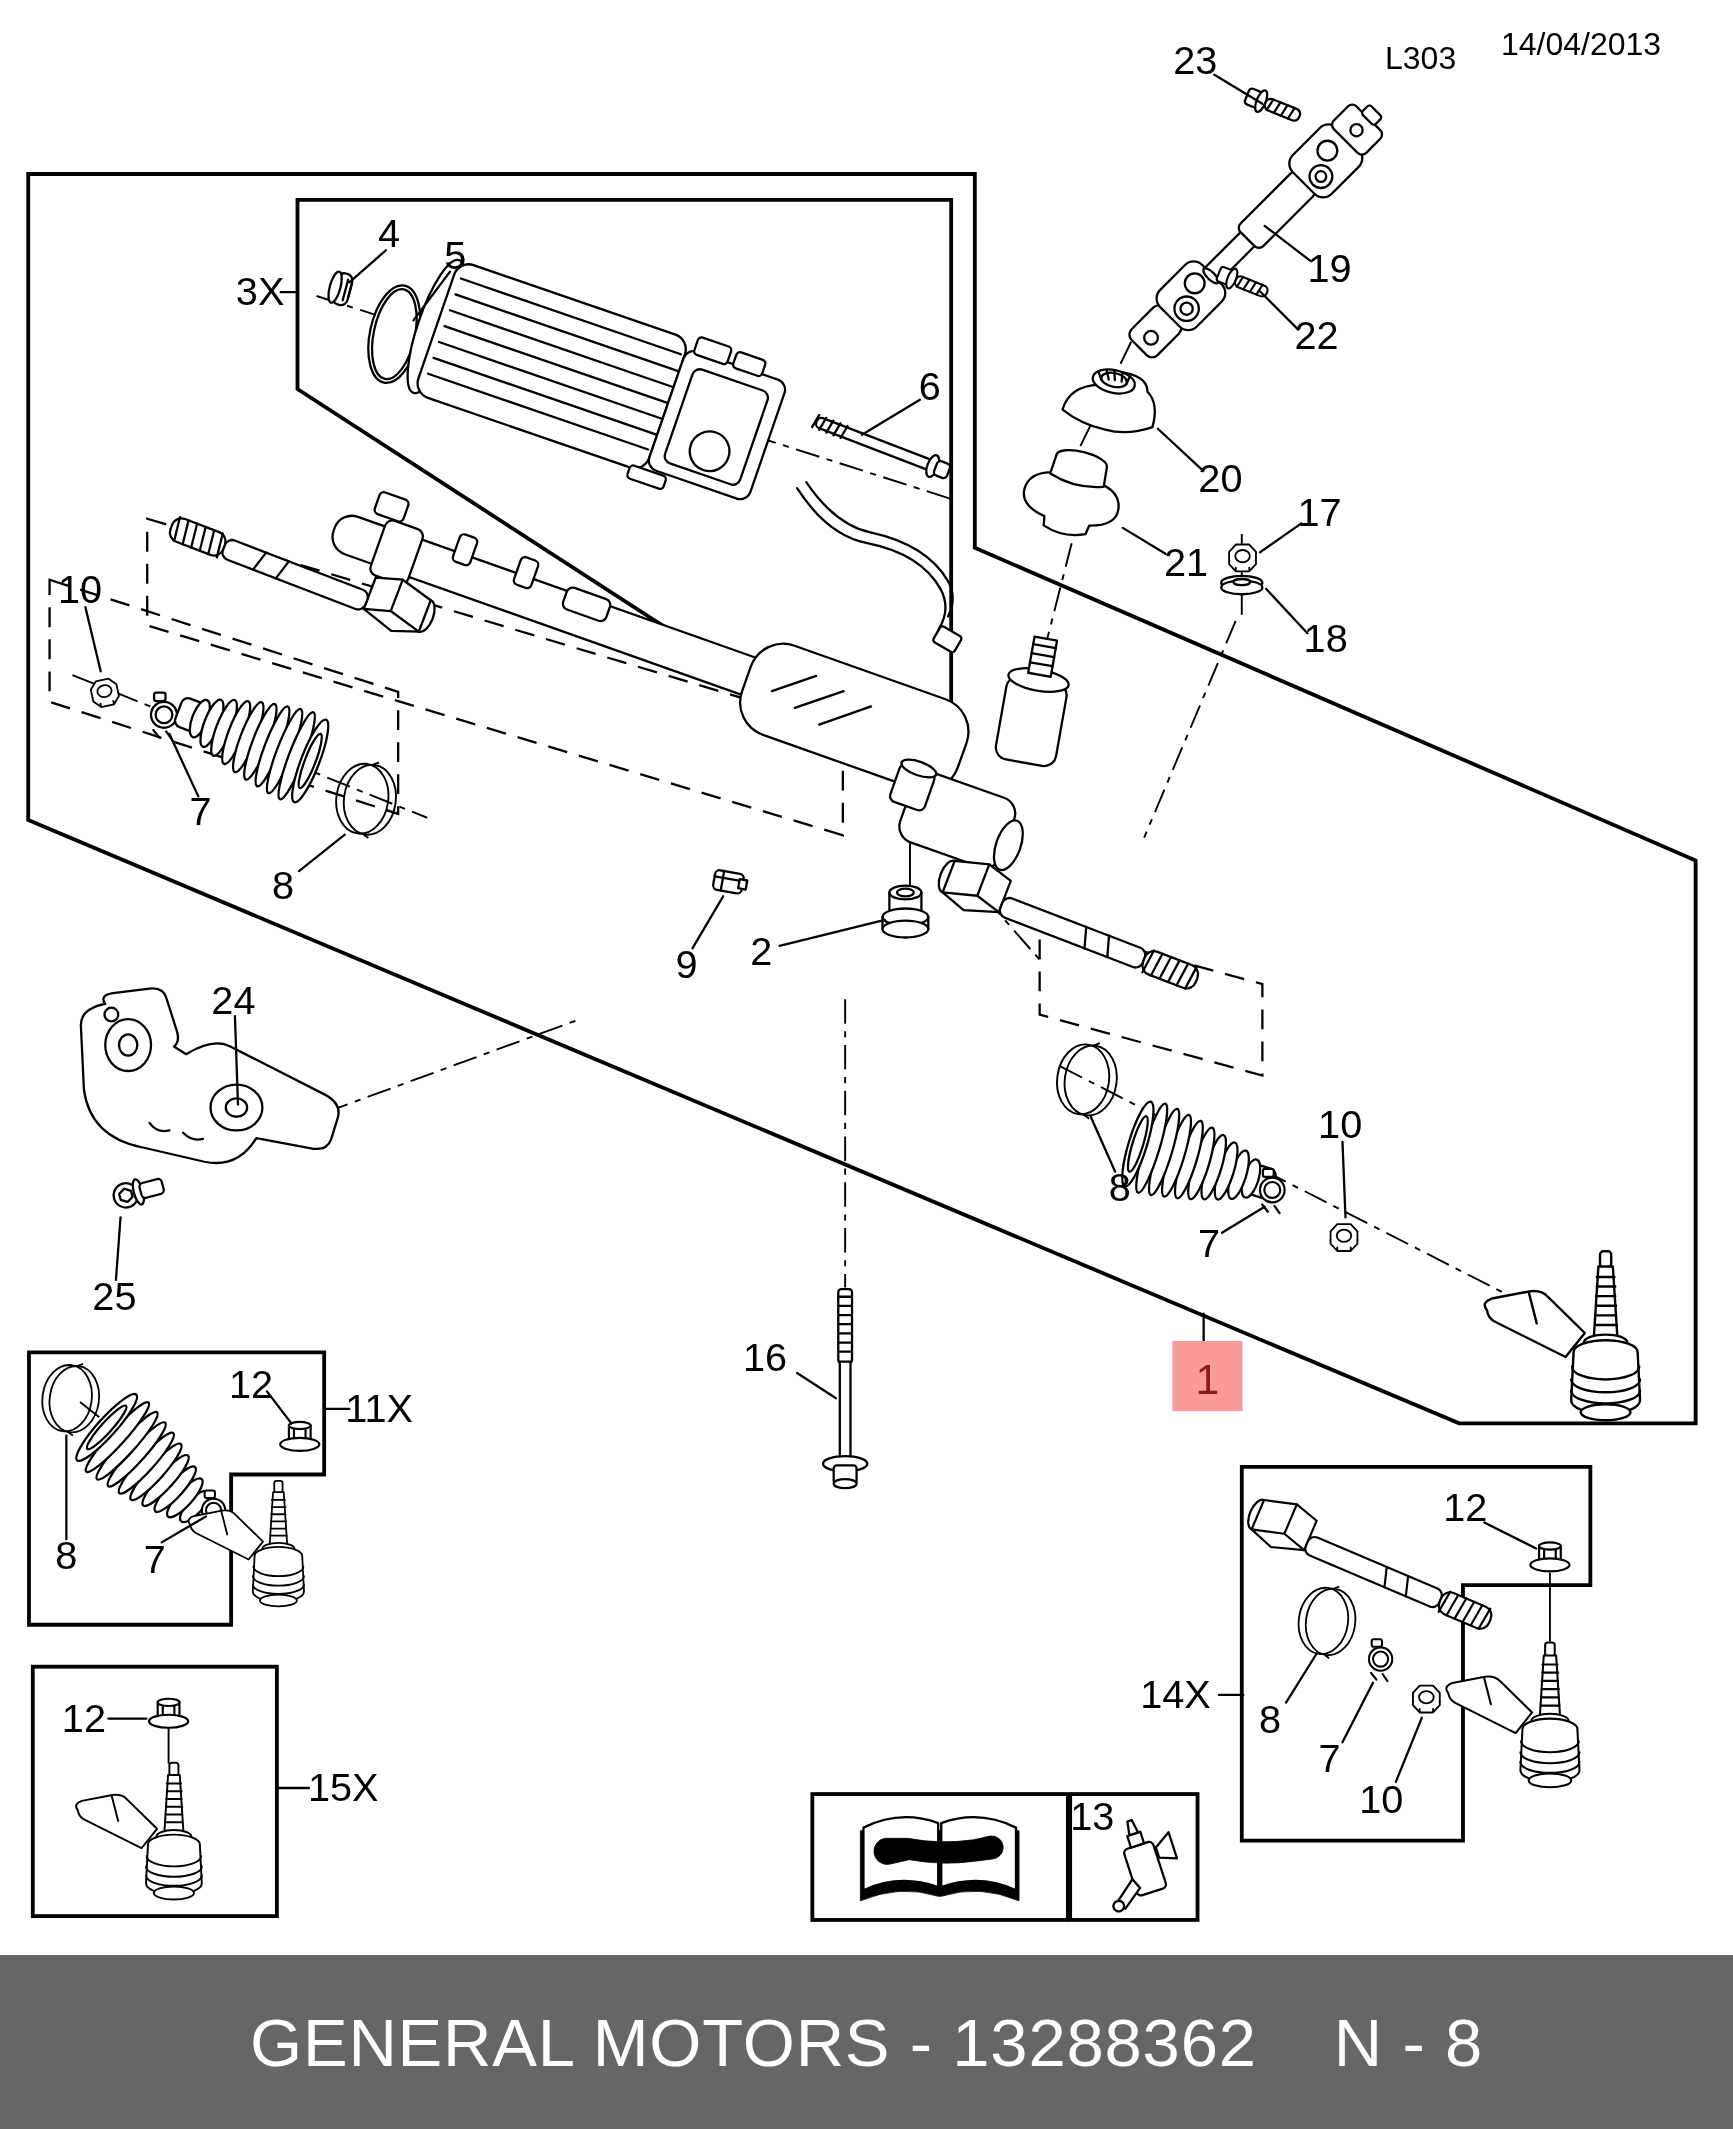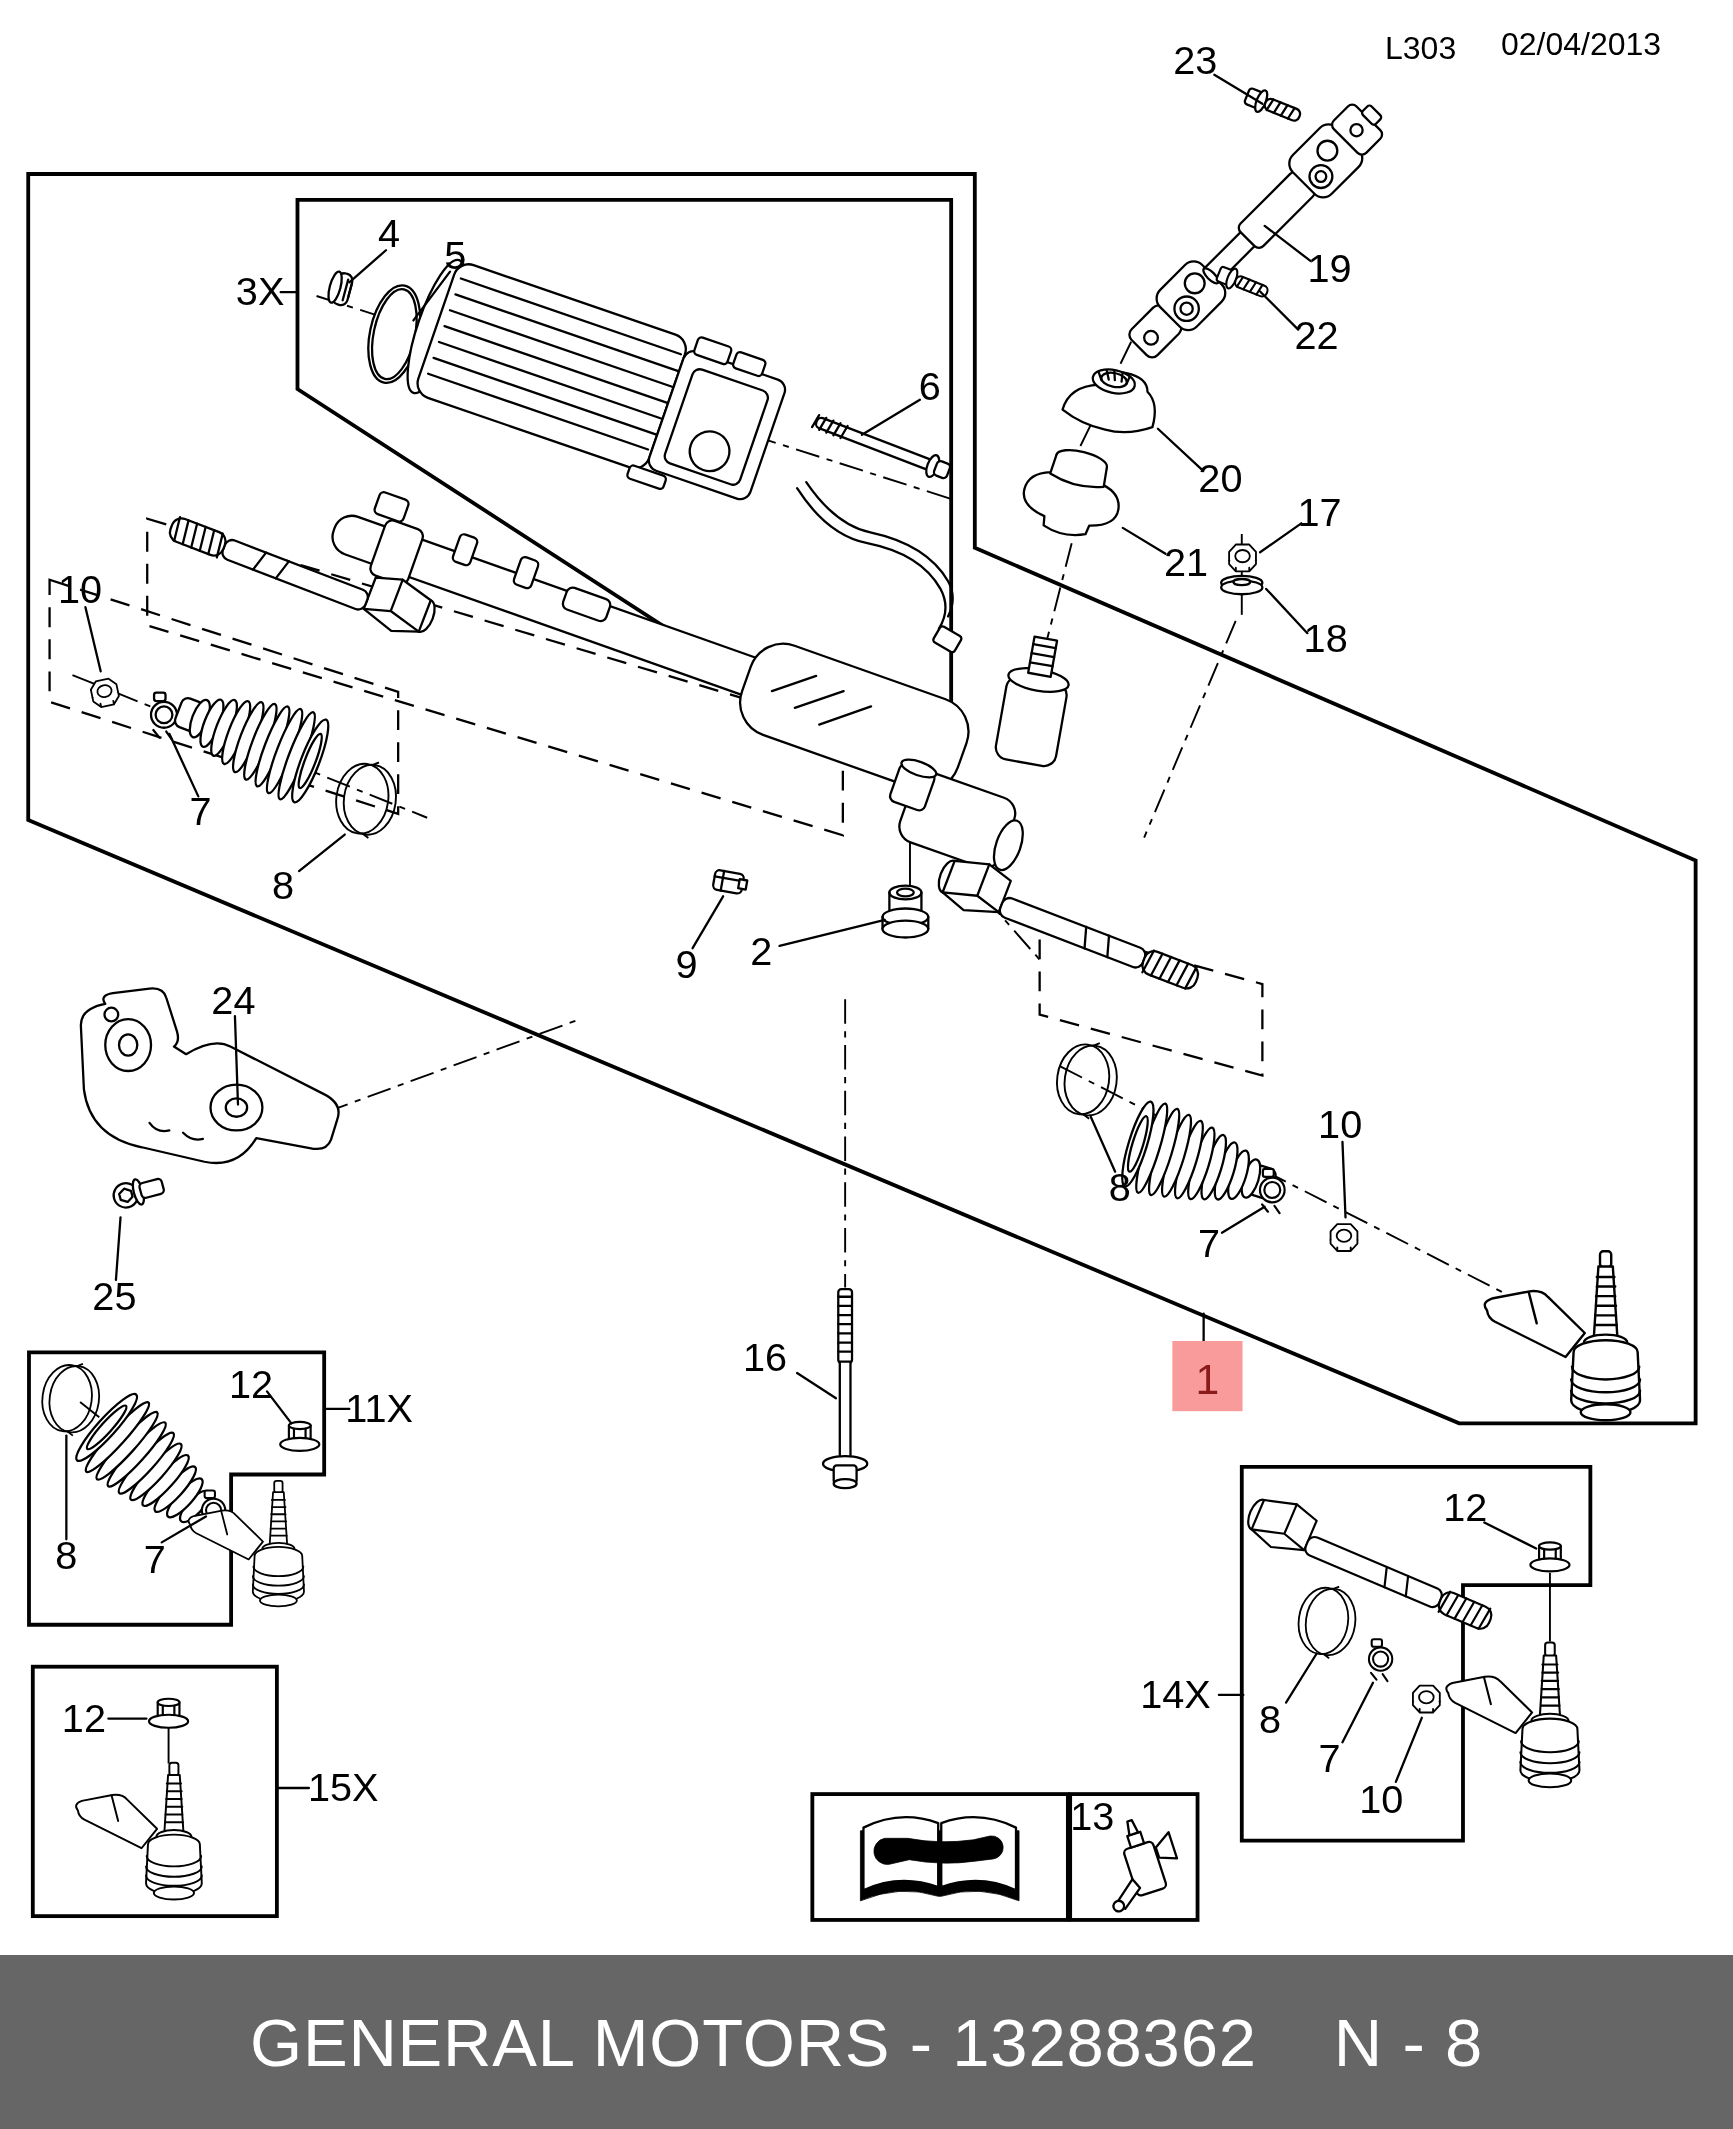--- a/index.html
+++ b/index.html
@@ -1,19 +1,19 @@
 <!DOCTYPE html>
 <html style="--page-bg: #ffffff; --line: #000000; --footer-bg: #666666; --footer-text: #ffffff; --highlight-bg: #f99b9b; --highlight-text: #8b1a1a;font-size:12.2px"><head>
 <meta charset="utf-8">
 <style>
   html,body{margin:0;padding:0;background:#fff;}
   .page{position:relative;width:1733px;height:2129px;background:var(--page-bg,#fff);
         font-family:"Liberation Sans",sans-serif;overflow:hidden;}
   .hdr{position:absolute;top:26px;left:0;width:100%;font-size:32px;color:#000;}
-  .hdr .code{position:absolute;left:1385px;top:4px;}
+  .hdr .code{position:absolute;left:1385px;top:14px;}
   .hdr .date{position:absolute;left:1501px;top:0;}
   svg.diagram{position:absolute;left:0;top:0;}
   .box{fill:none;stroke:var(--line,#000);stroke-width:5;stroke-linejoin:miter;}
   .dashbox{fill:none;stroke:var(--line,#000);stroke-width:3;stroke-dasharray:26 16;}
   .cline{fill:none;stroke:var(--line,#000);stroke-width:2.5;stroke-dasharray:32 10 8 10;}
   .thin{fill:none;stroke:var(--line,#000);stroke-width:2.5;}
   .leader{fill:none;stroke:var(--line,#000);stroke-width:3;stroke-linecap:round;}
   .part,.part *{stroke:var(--line,#000);stroke-width:3;stroke-linejoin:round;stroke-linecap:round;fill:#fff;}
   .wire,.wire *{fill:none !important;}
   .dark,.dark *{fill:#000;stroke:#000;}
@@ -24,21 +24,21 @@
        display:flex;align-items:center;justify-content:center;gap:77px;}
   .ftr span{color:var(--footer-text,#fff);font-size:67px;letter-spacing:0.8px;white-space:pre;}
 </style>
 </head>
 <body>
 
 <div class="page">
 
   <div class="hdr">
     <span class="code">L303</span>
-    <span class="date">02/04/2013</span>
+    <span class="date">14/04/2013</span>
   </div>
 
   <svg class="diagram" width="1733" height="2129" viewBox="0 0 2272 2791">
 
     <defs>
       <g id="nut">
         <path d="M-22,-7 L-11,-19 L11,-19 L22,-7 L22,7 L11,19 L-11,19 L-22,7 Z"></path>
         <path d="M-22,7 L-22,13 L-11,25 L11,25 L22,13 L22,7 M-11,19 L-11,25 M11,19 L11,25"></path>
         <ellipse cx="0" cy="0" rx="12" ry="10"></ellipse>
       </g>

